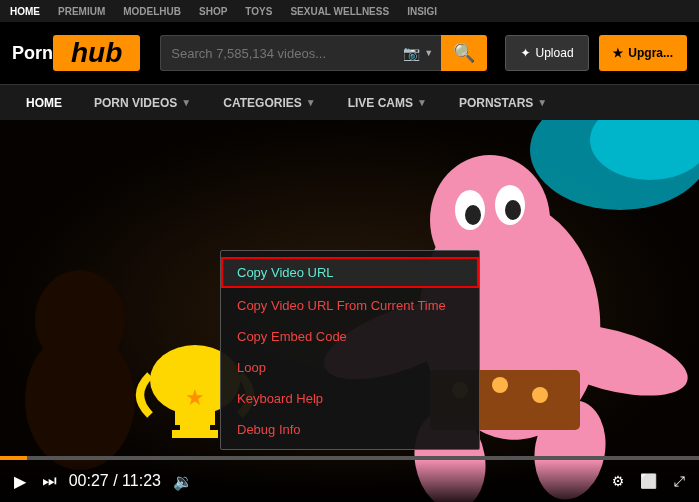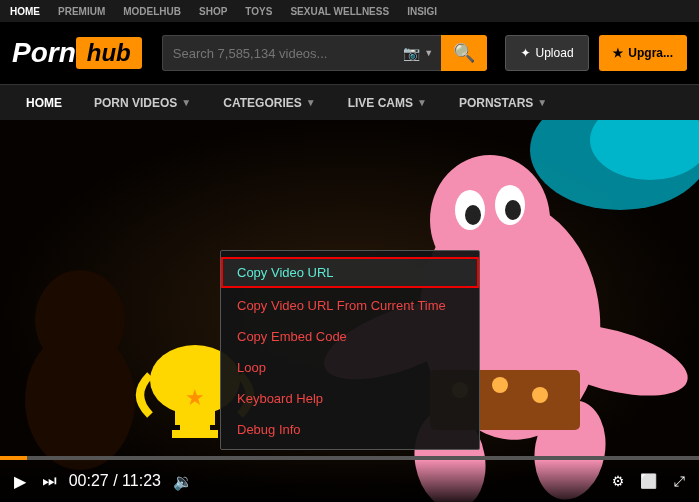--- a/index.html
+++ b/index.html
@@ -34,31 +34,30 @@
       gap: 10px;
     }
     .logo {
       display: flex;
       align-items: center;
       gap: 0;
       cursor: pointer;
     }
     .logo-porn {
       color: #fff;
+      font-size: 18px;
+      font-weight: bold;
+    }
+    .logo-hub {
+      background: #ff9000;
+      color: #000;
       font-size: 28px;
       font-weight: bold;
       font-style: italic;
-    }
-    .logo-hub {
-      background: #ff9000;
-      color: #000;
-      font-size: 24px;
-      font-weight: bold;
-      font-style: italic;
-      padding: 2px 11px;
+      padding: 2px 18px;
       border-radius: 3px;
     }
     .search-bar {
       display: flex;
       align-items: center;
       flex: 1;
       max-width: 360px;
       margin-left: 10px;
     }
     .search-input {

